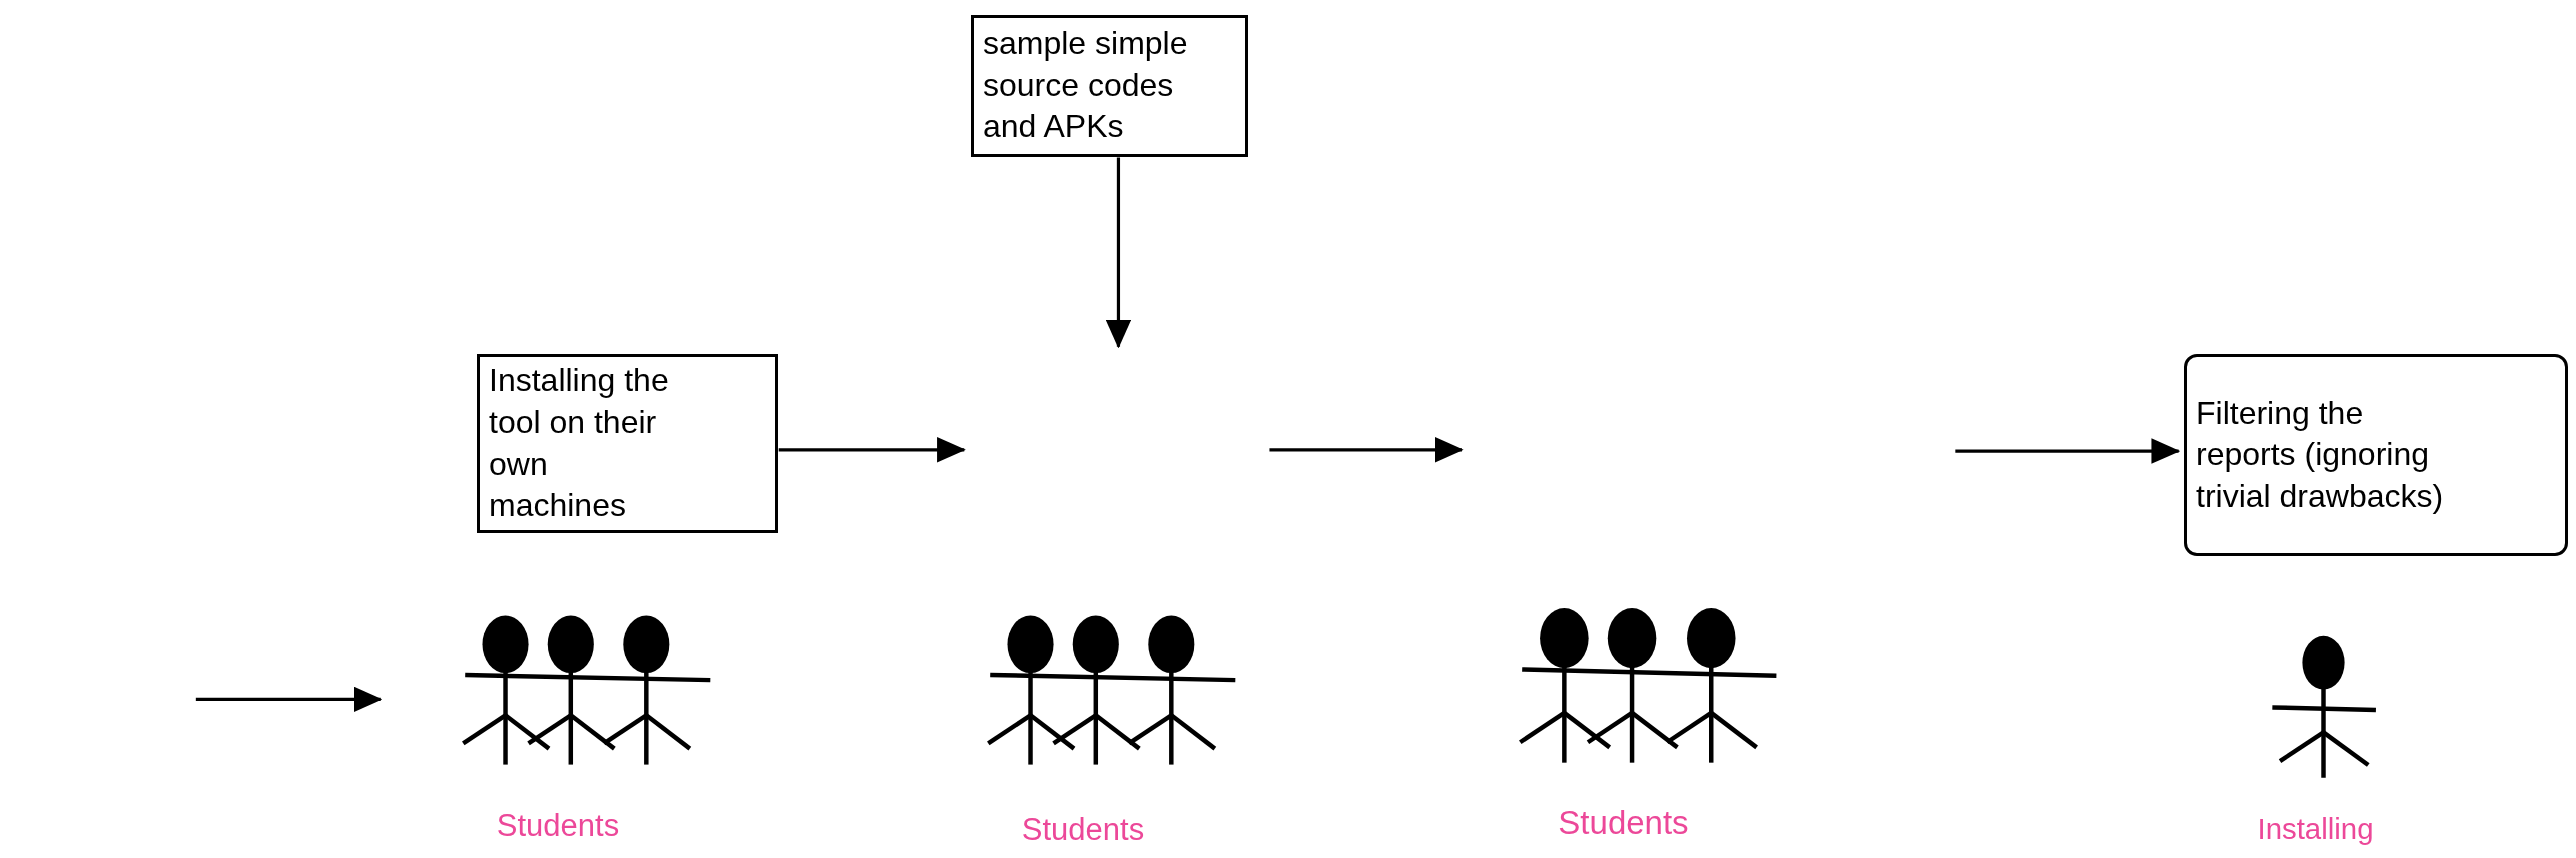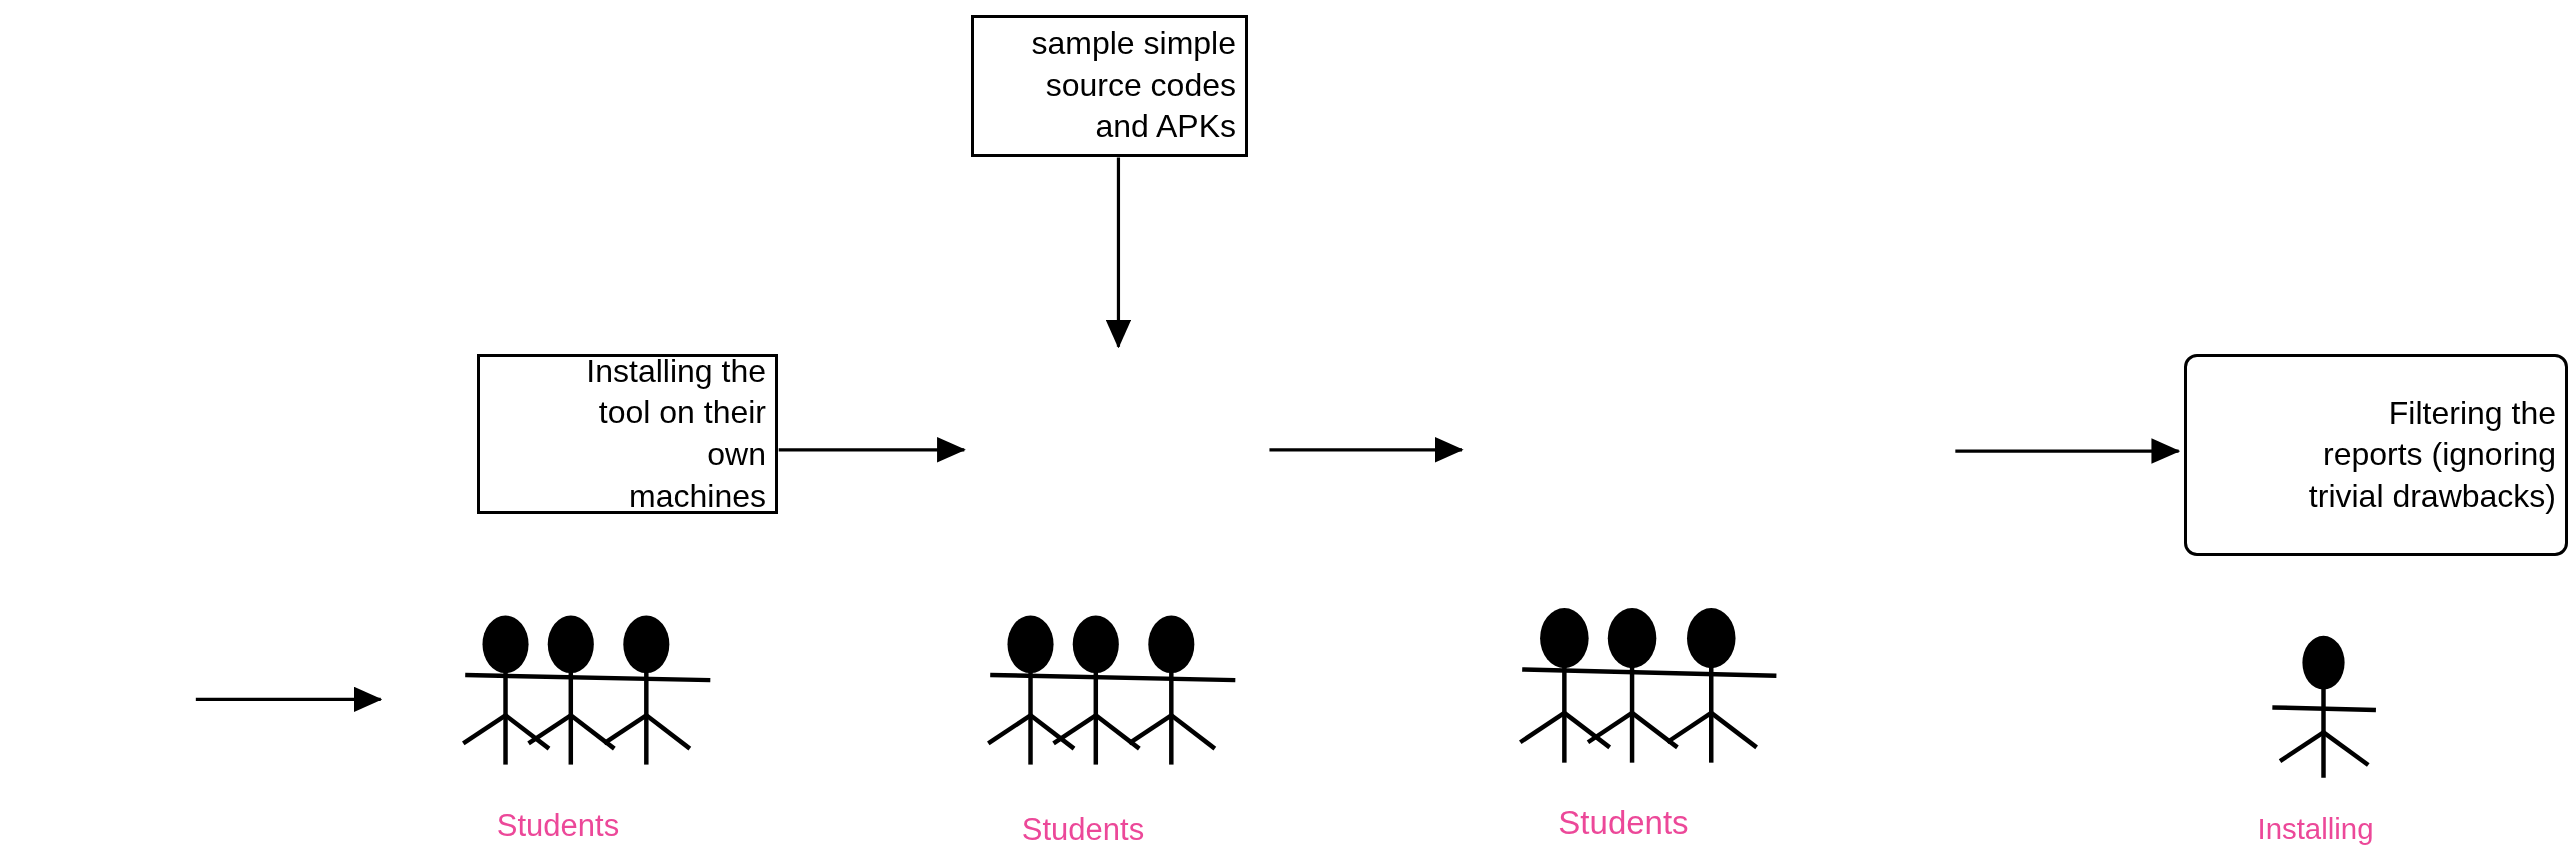--- a/index.html
+++ b/index.html
@@ -28,27 +28,27 @@
     justify-content: center;
     text-align: center;
     color: #000000;
     line-height: 1.30;
     padding: 2.6px 9px;
     font-family: "Liberation Sans", sans-serif;
   }
   .node-text {
     display: block;
     width: 100%;
-    text-align: right;
+    text-align: left;
     white-space: pre-line;
   }
 
   
   #box-source   { left: 971px; top: 14.7px;  width: 277px;  height: 142px; font-size: 32px; }
-  #box-install  { left: 477px;  top: 354px; width: 301px;  height: 160px; font-size: 32px; }
+  #box-install  { left: 477px;  top: 354px; width: 301px;  height: 179px; font-size: 32px; }
   #box-run      { left: 970px; top: 354px; width: 298px;  height: 202px; font-size: 32px; }
   #box-report   { left: 1468px; top: 349px; width: 510px;  height: 204px; font-size: 32px; }
   #box-filter   { left: 2184px; top: 354px; width: 384px;  height: 202px; font-size: 32px; border-radius: 13px; }
 
   
   #connectors {
     position: absolute;
     left: 0; top: 0;
     width: 2576px;
     height: 858px;

